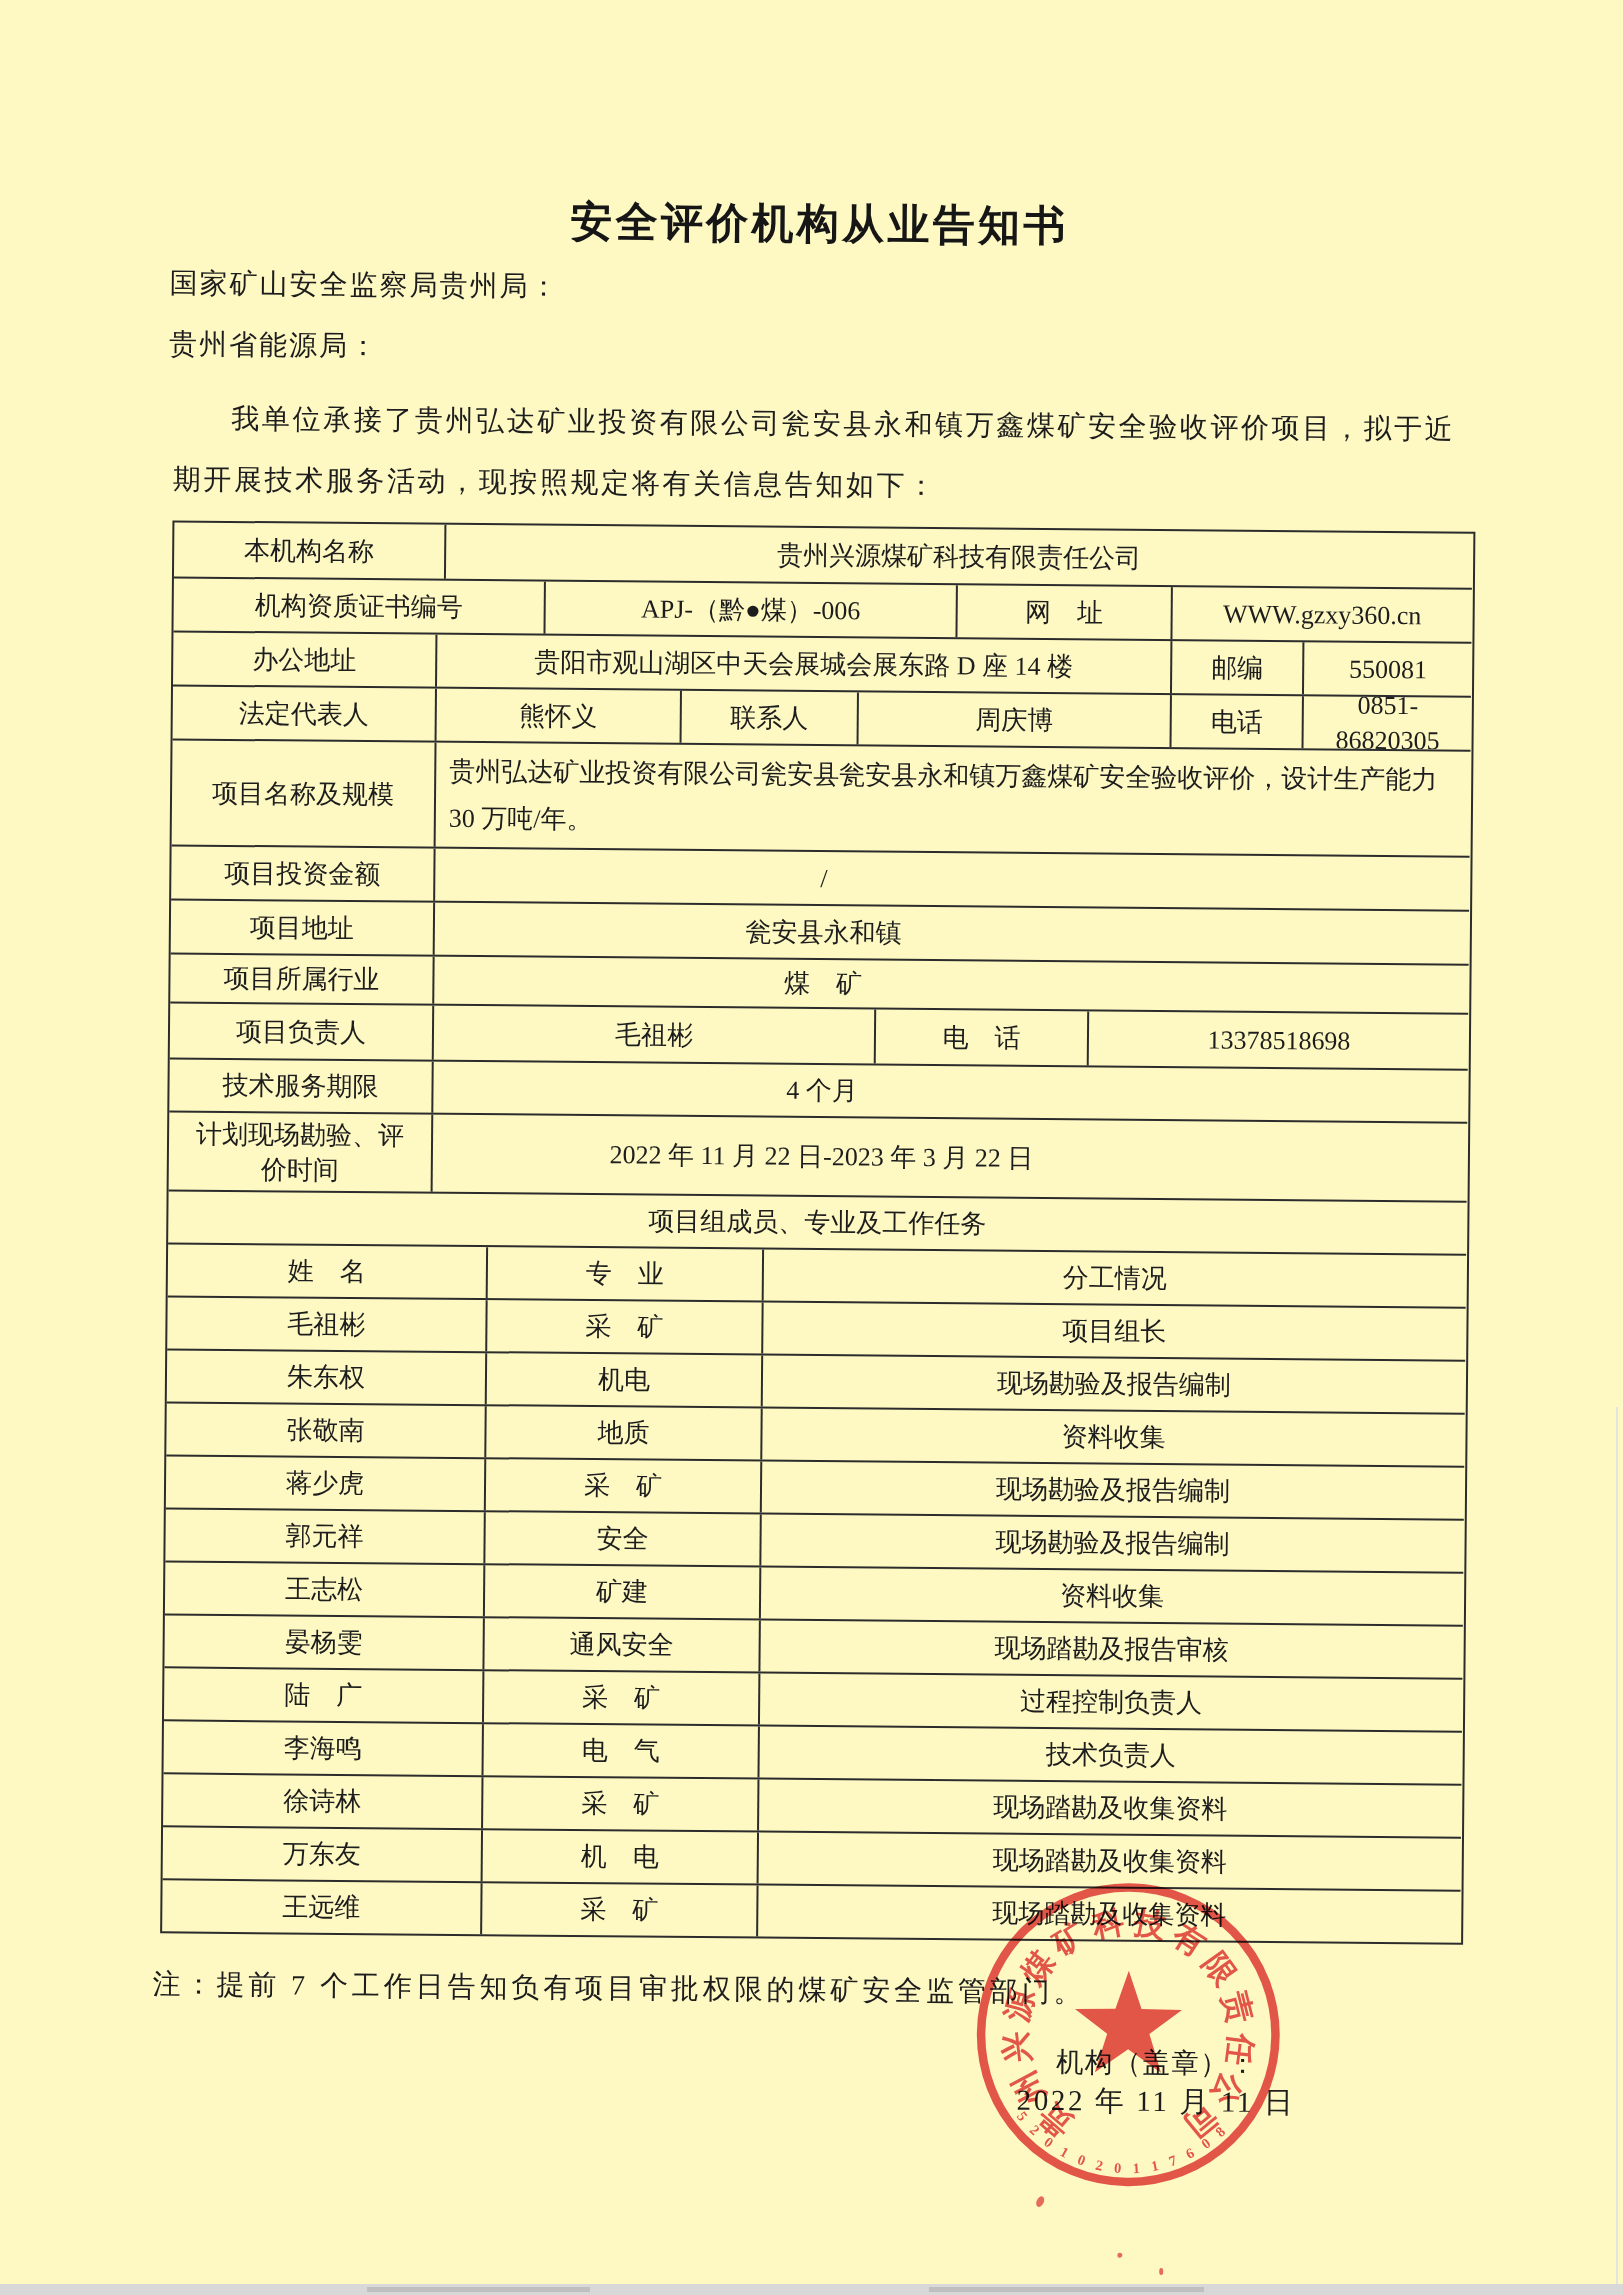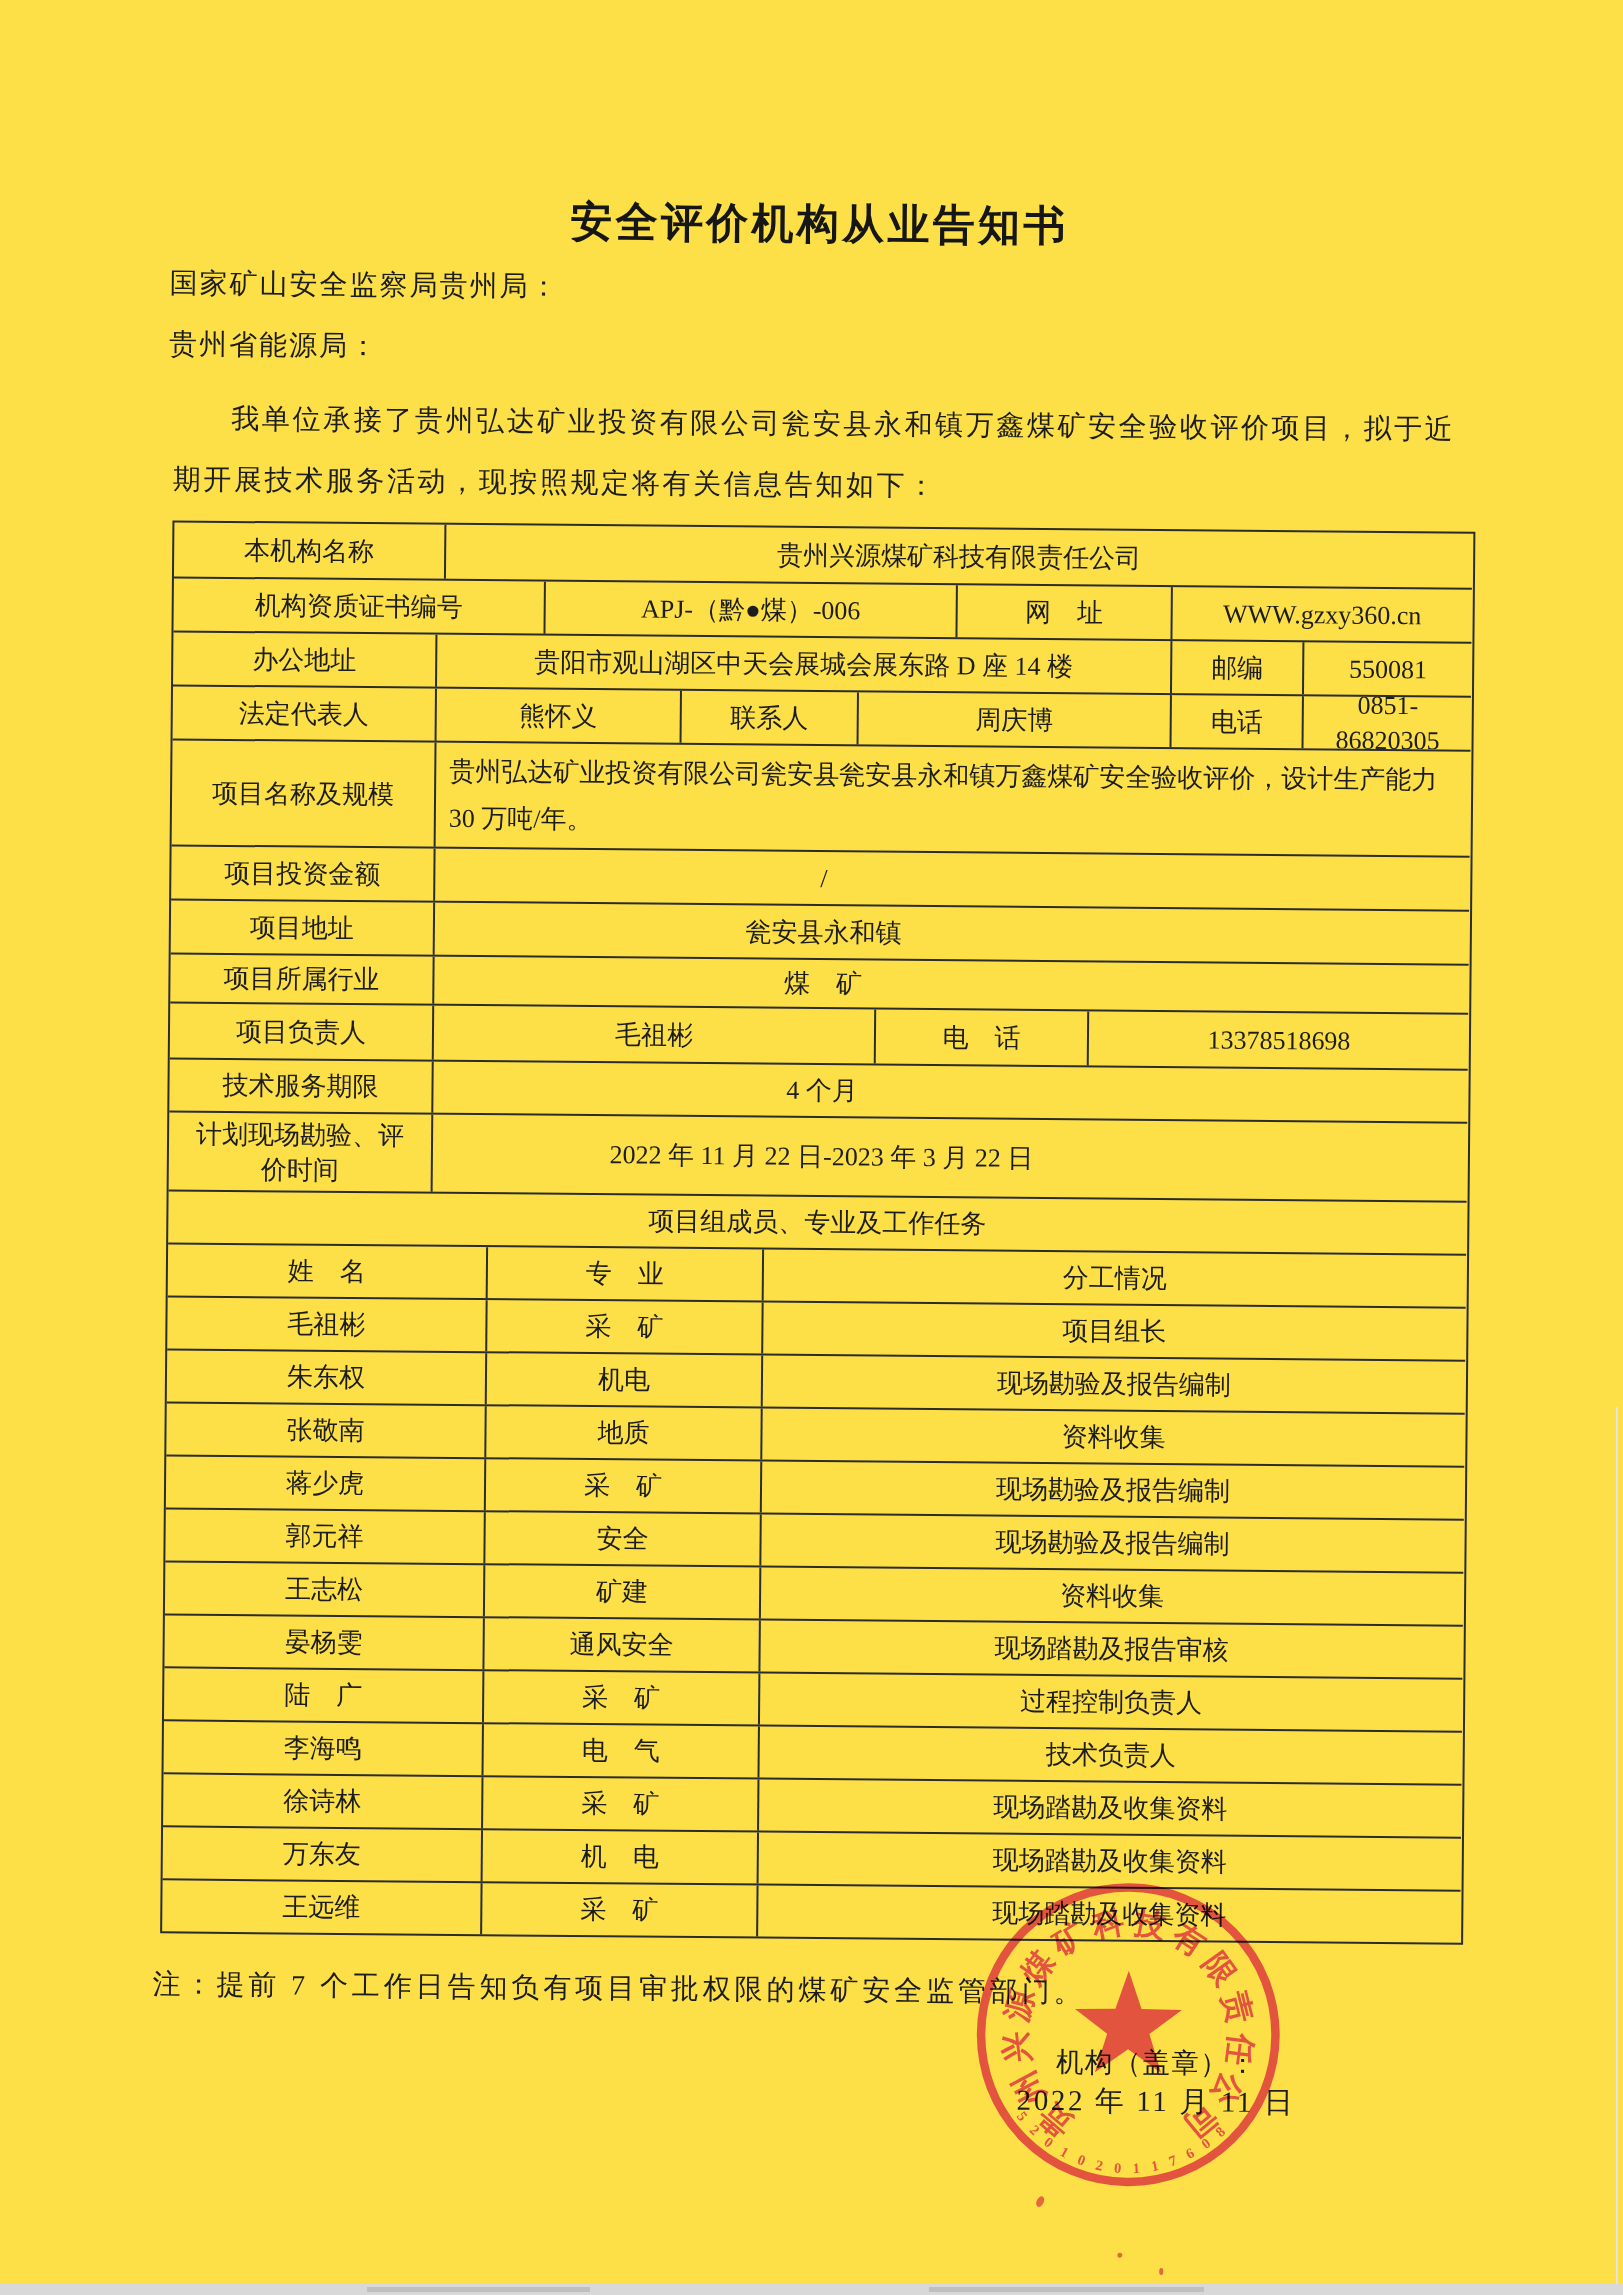--- a/index.html
+++ b/index.html
@@ -1,18 +1,18 @@
 <!DOCTYPE html>
 <html style="font-size:10.5px"><head>
 <meta charset="utf-8">
 <style>
   html,body{margin:0;padding:0;}
   *{box-sizing:border-box;}
   body{font-family:"Liberation Serif","DejaVu Serif",serif;background:#9a9a9a;}
-  #page{position:relative;width:1623px;height:2295px;background:#fde047;overflow:hidden;margin:0 auto;}
+  #page{position:relative;width:1623px;height:2295px;background:#fef9c3;overflow:hidden;margin:0 auto;}
   #sheet{position:absolute;inset:0;transform:rotate(0.5deg);transform-origin:50% 50%;color:#1d1d1d;}
 
   .doc-title{position:absolute;top:196px;left:0;width:100%;text-align:center;
     font-size:42px;font-weight:700;letter-spacing:3.3px;color:#161616;}
   .addr{position:absolute;left:162px;font-size:28px;letter-spacing:2px;}
   #addr-0{top:270px;}
   #addr-1{top:331px;}
   .intro{position:absolute;left:167px;top:393px;width:1303px;font-size:28px;
     letter-spacing:2.6px;line-height:61px;}
   .intro .ln1{text-indent:58px;}

